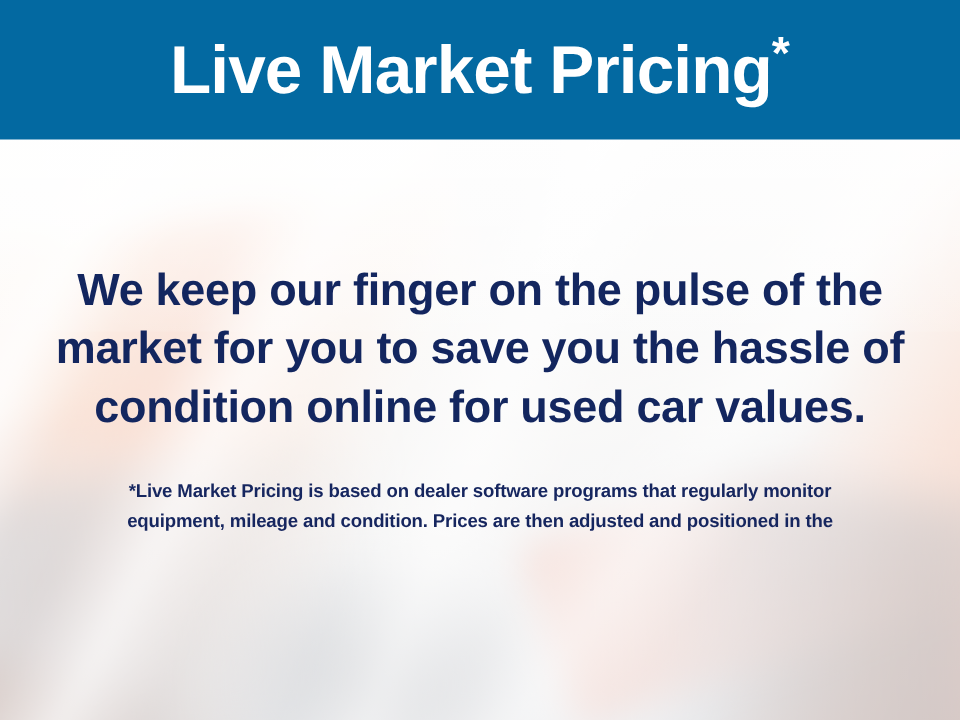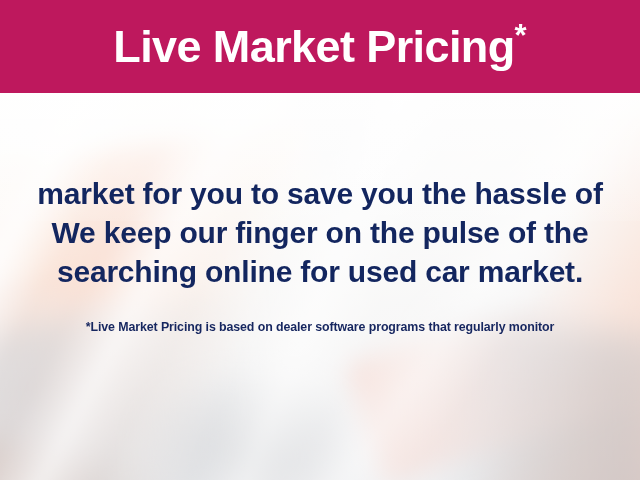--- a/index.html
+++ b/index.html
@@ -184,21 +184,21 @@
         rgba(255,255,255,0.10) 100%);
   }
 
   
   .header-band {
     position: absolute;
     left: 0;
     top: 0;
     width: 640px;
     height: 93px;
-    background: #be185d;
+    background: #0369a1;
     display: flex;
     align-items: center;
     justify-content: center;
     box-sizing: border-box;
     padding-bottom: 4px;
   }
   .header-title {
     color: #ffffff;
     font-size: 45px;
     font-weight: bold;
@@ -262,22 +262,23 @@
     <div class="bg-layer bg-streaks"></div>
     <div class="bg-layer bg-wash"></div>
     <div class="bg-wash-top"></div>
   </div>
 
   <div class="header-band">
     <div class="header-title"><span>Live Market Pricing</span><span class="star">*</span></div>
   </div>
 
   <div class="headline">
+    <span class="ln">We keep our finger on the pulse of the</span>
     <span class="ln">market for you to save you the hassle of</span>
-    <span class="ln">We keep our finger on the pulse of the</span>
-    <span class="ln">searching online for used car market.</span>
+    <span class="ln">condition online for used car values.</span>
   </div>
 
   <div class="fineprint">
     <span class="ln">*Live Market Pricing is based on dealer software programs that regularly monitor</span>
+    <span class="ln">equipment, mileage and condition. Prices are then adjusted and positioned in the</span>
   </div>
 
 </div>
 
 </body></html>

